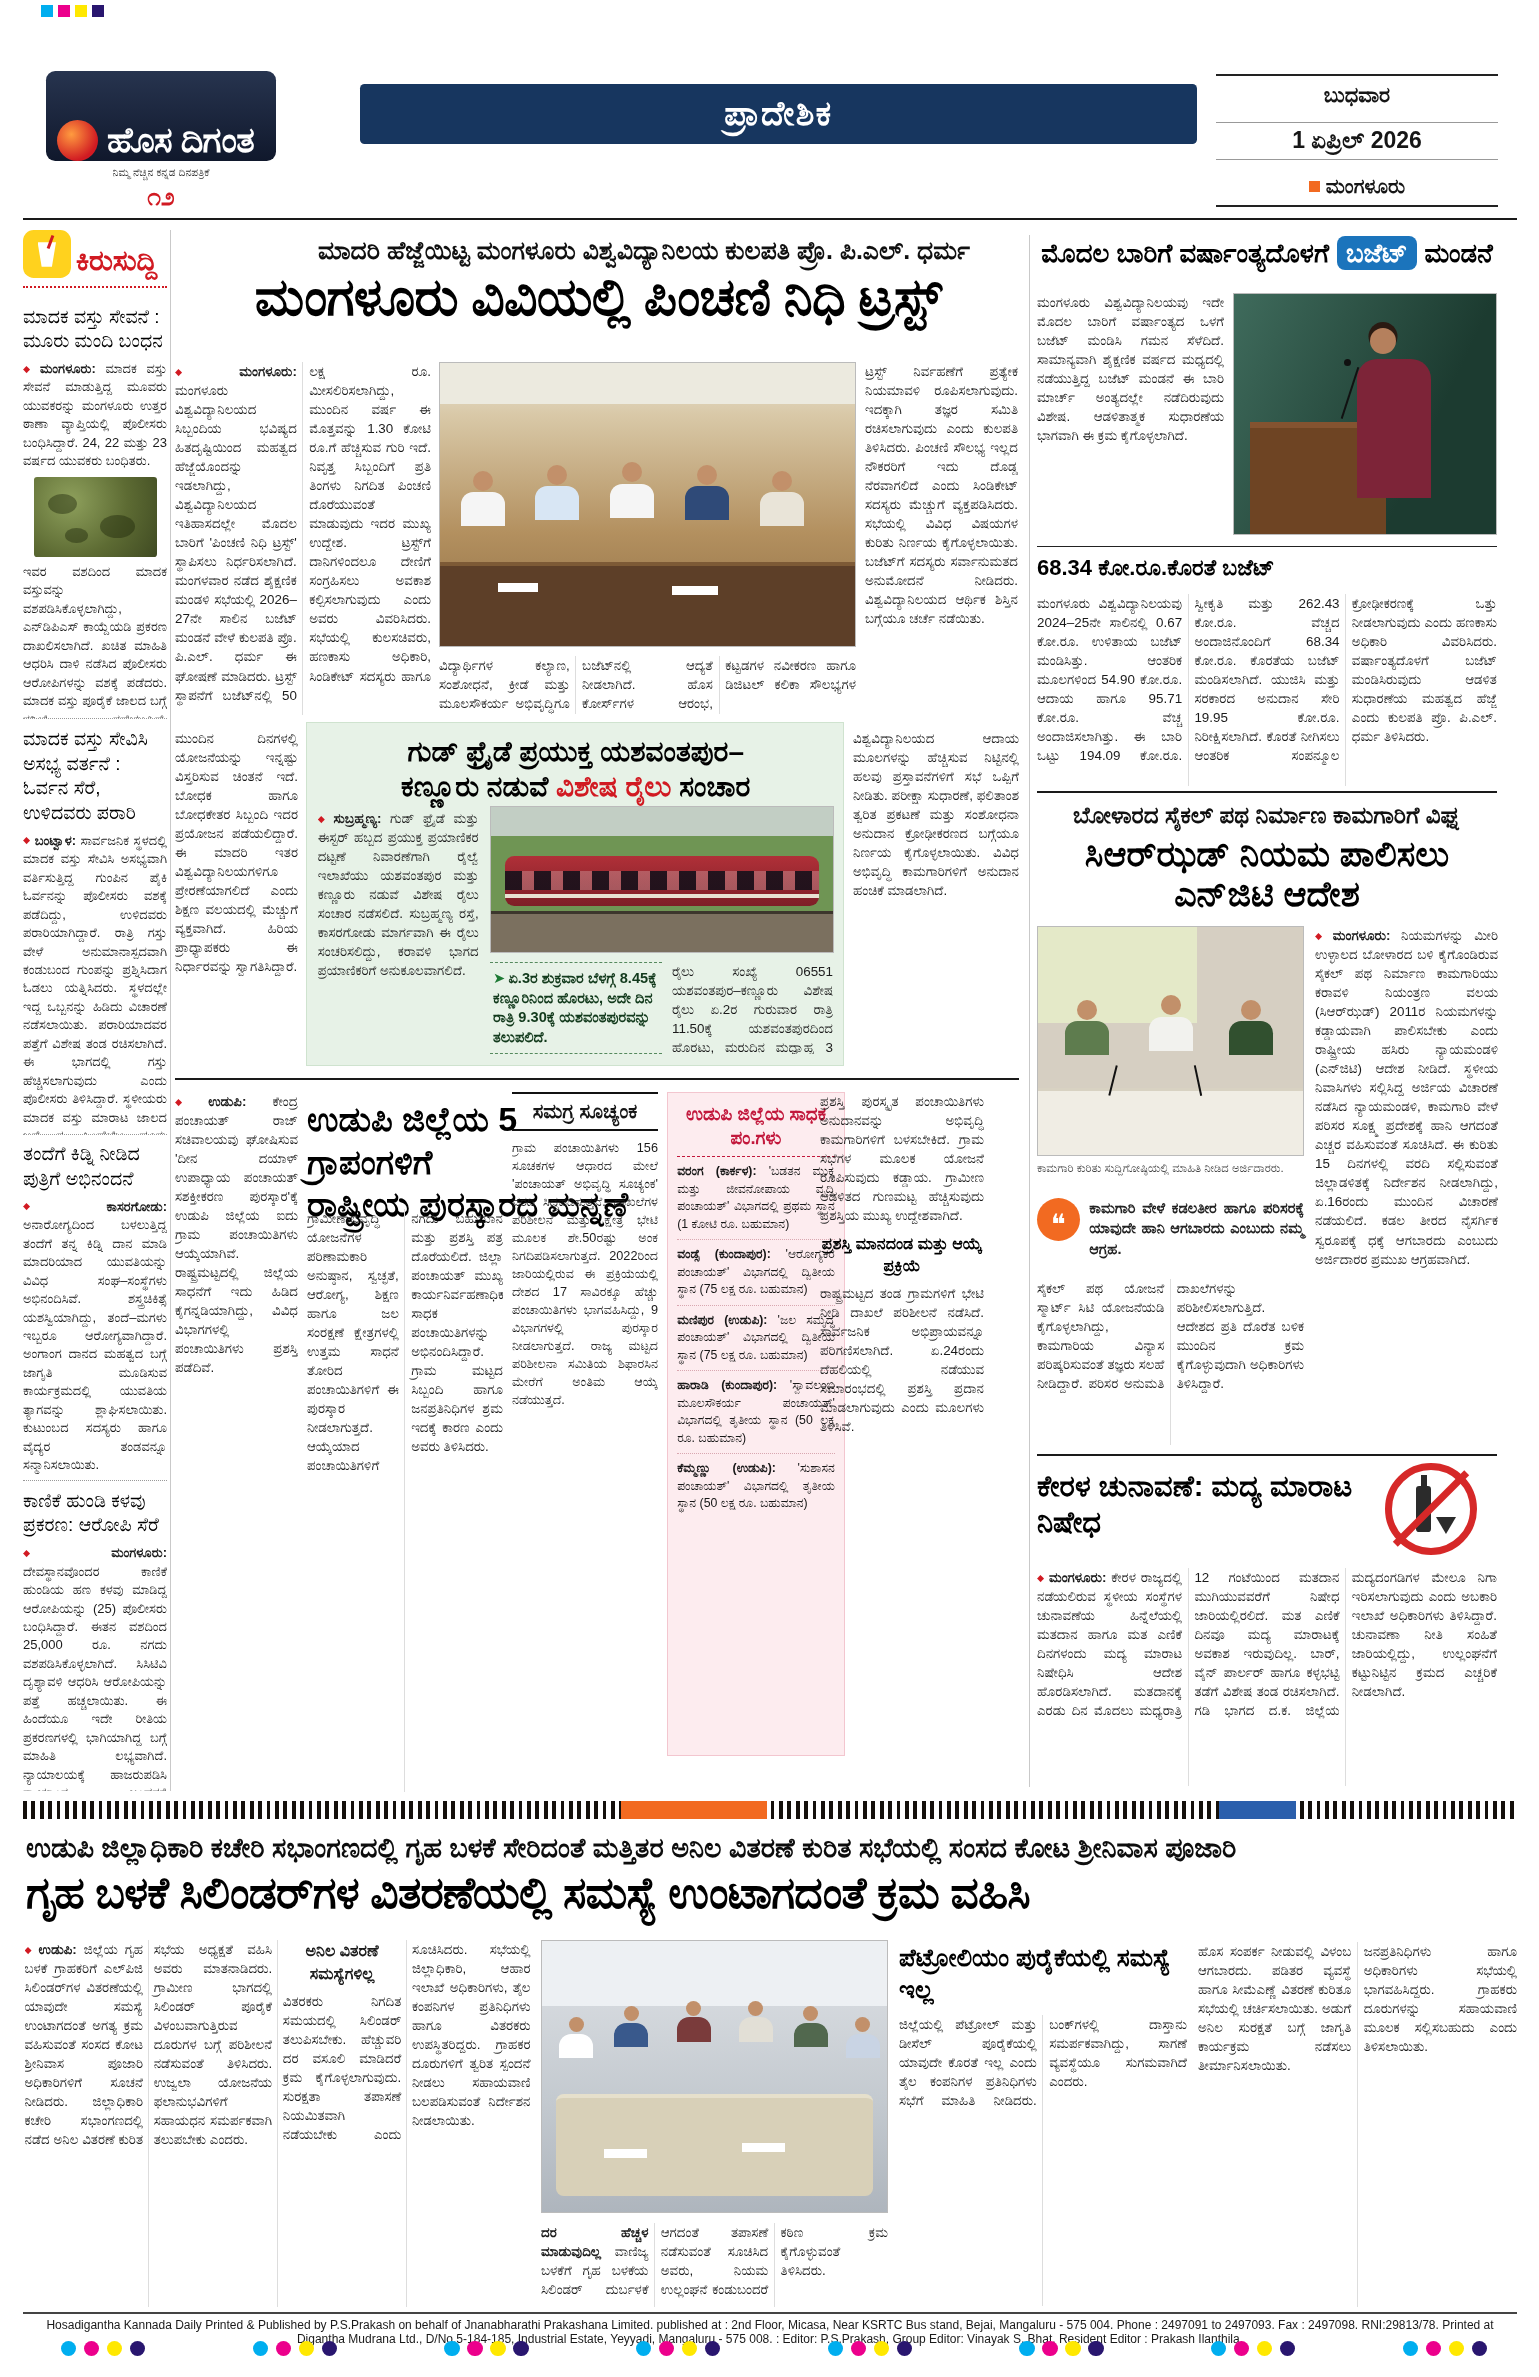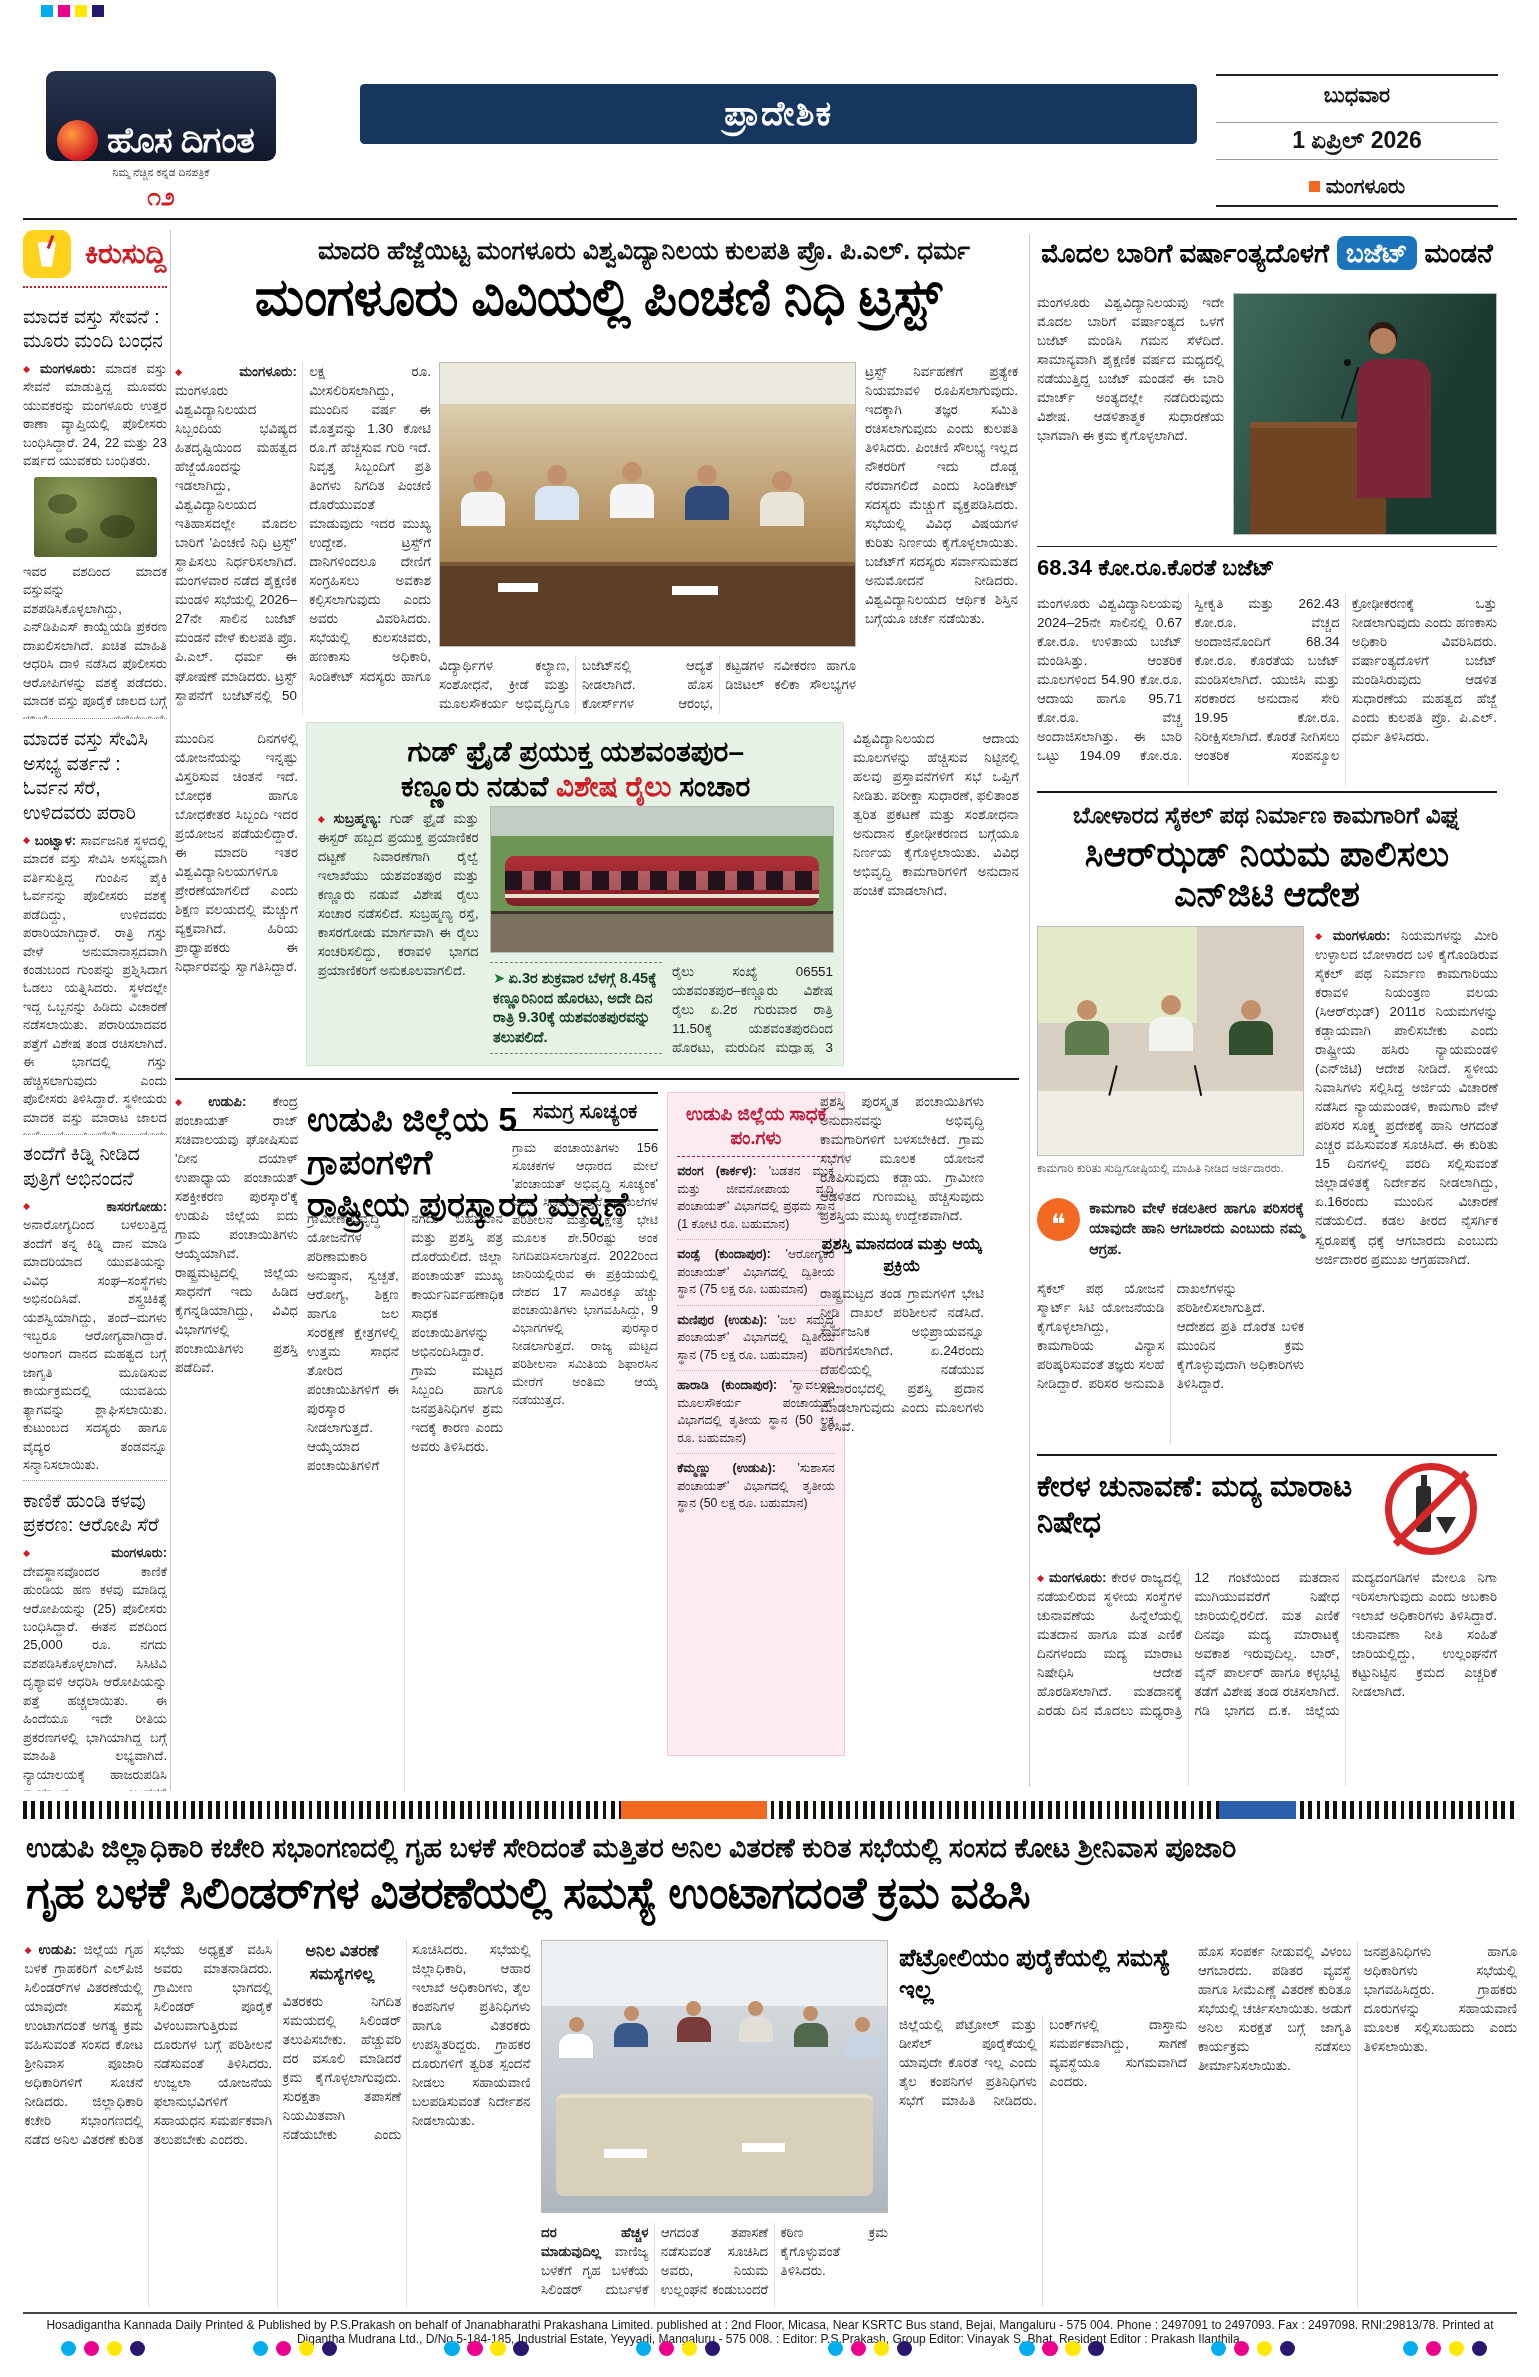--- a/index.html
+++ b/index.html
@@ -24,21 +24,21 @@
   .band{position:absolute;left:360px;top:84px;width:837px;height:60px;background:#17365f;border-radius:4.6px;
         display:flex;align-items:center;justify-content:center;color:#fff;font-size:34px;font-weight:bold;letter-spacing:1.5px}
   .datebox{position:absolute;left:1216px;top:74px;width:282px;height:129px;border-top:2.3px solid #222;border-bottom:2.3px solid #222;
            display:flex;flex-direction:column;justify-content:space-around;text-align:center}
   .datebox .row1{font-size:21px;font-weight:bold}
   .datebox .row2{font-size:23px;font-weight:bold;border-top:0.8px solid #999;border-bottom:0.8px solid #999;padding:4.6px 0}
   .datebox .row3{font-size:20px;font-weight:bold;display:flex;align-items:center;justify-content:center;gap:6.1px}
   .osq{width:10.7px;height:10.7px;background:#f26a21;display:inline-block}
   
   .sb{position:absolute;left:23px;top:230px;width:144px;height:1561px;overflow:hidden}
-  .sb-head{display:flex;align-items:center;gap:14px;border-bottom:2.3px dotted #d11a22;padding-bottom:7.7px;margin-bottom:9.2px}
+  .sb-head{display:flex;align-items:flex-end;gap:5px;border-bottom:2.3px dotted #d11a22;padding-bottom:7.7px;margin-bottom:9.2px}
   .ksicon{width:48px;height:48px;background:#ffd21e;border-radius:10.7px;position:relative;flex:0 0 auto}
   .ksicon .ksg{position:absolute;left:14.6px;top:12.3px;width:18.4px;height:24.5px;background:#fff;clip-path:polygon(0 0,100% 0,78% 100%,22% 100%)}
   .ksicon .kss{position:absolute;left:26px;top:4.6px;width:3.1px;height:14px;background:#d11a22;transform:rotate(20deg)}
   .sb-title{font-size:28px;font-weight:bold;color:#d11a22}
   .sb-item{border-bottom:0.8px dotted #999;padding:7.7px 0;overflow:hidden}
   .sb-hl{font-size:19px;line-height:1.3;font-weight:normal;color:#000;margin-bottom:6.1px}
   .sb-bt{font-size:13px;line-height:1.42;text-align:justify;color:#1b1b1b}
   .drug-photo{width:123px;height:80px;margin:6.1px auto;border-radius:3.1px;
       background:radial-gradient(circle at 30% 30%,#8ea05c,#5d6b33 55%,#3f4a22),#5d6b33;position:relative;overflow:hidden}
   .drug-photo i{position:absolute;border-radius:50%;background:rgba(30,40,10,.45)}

